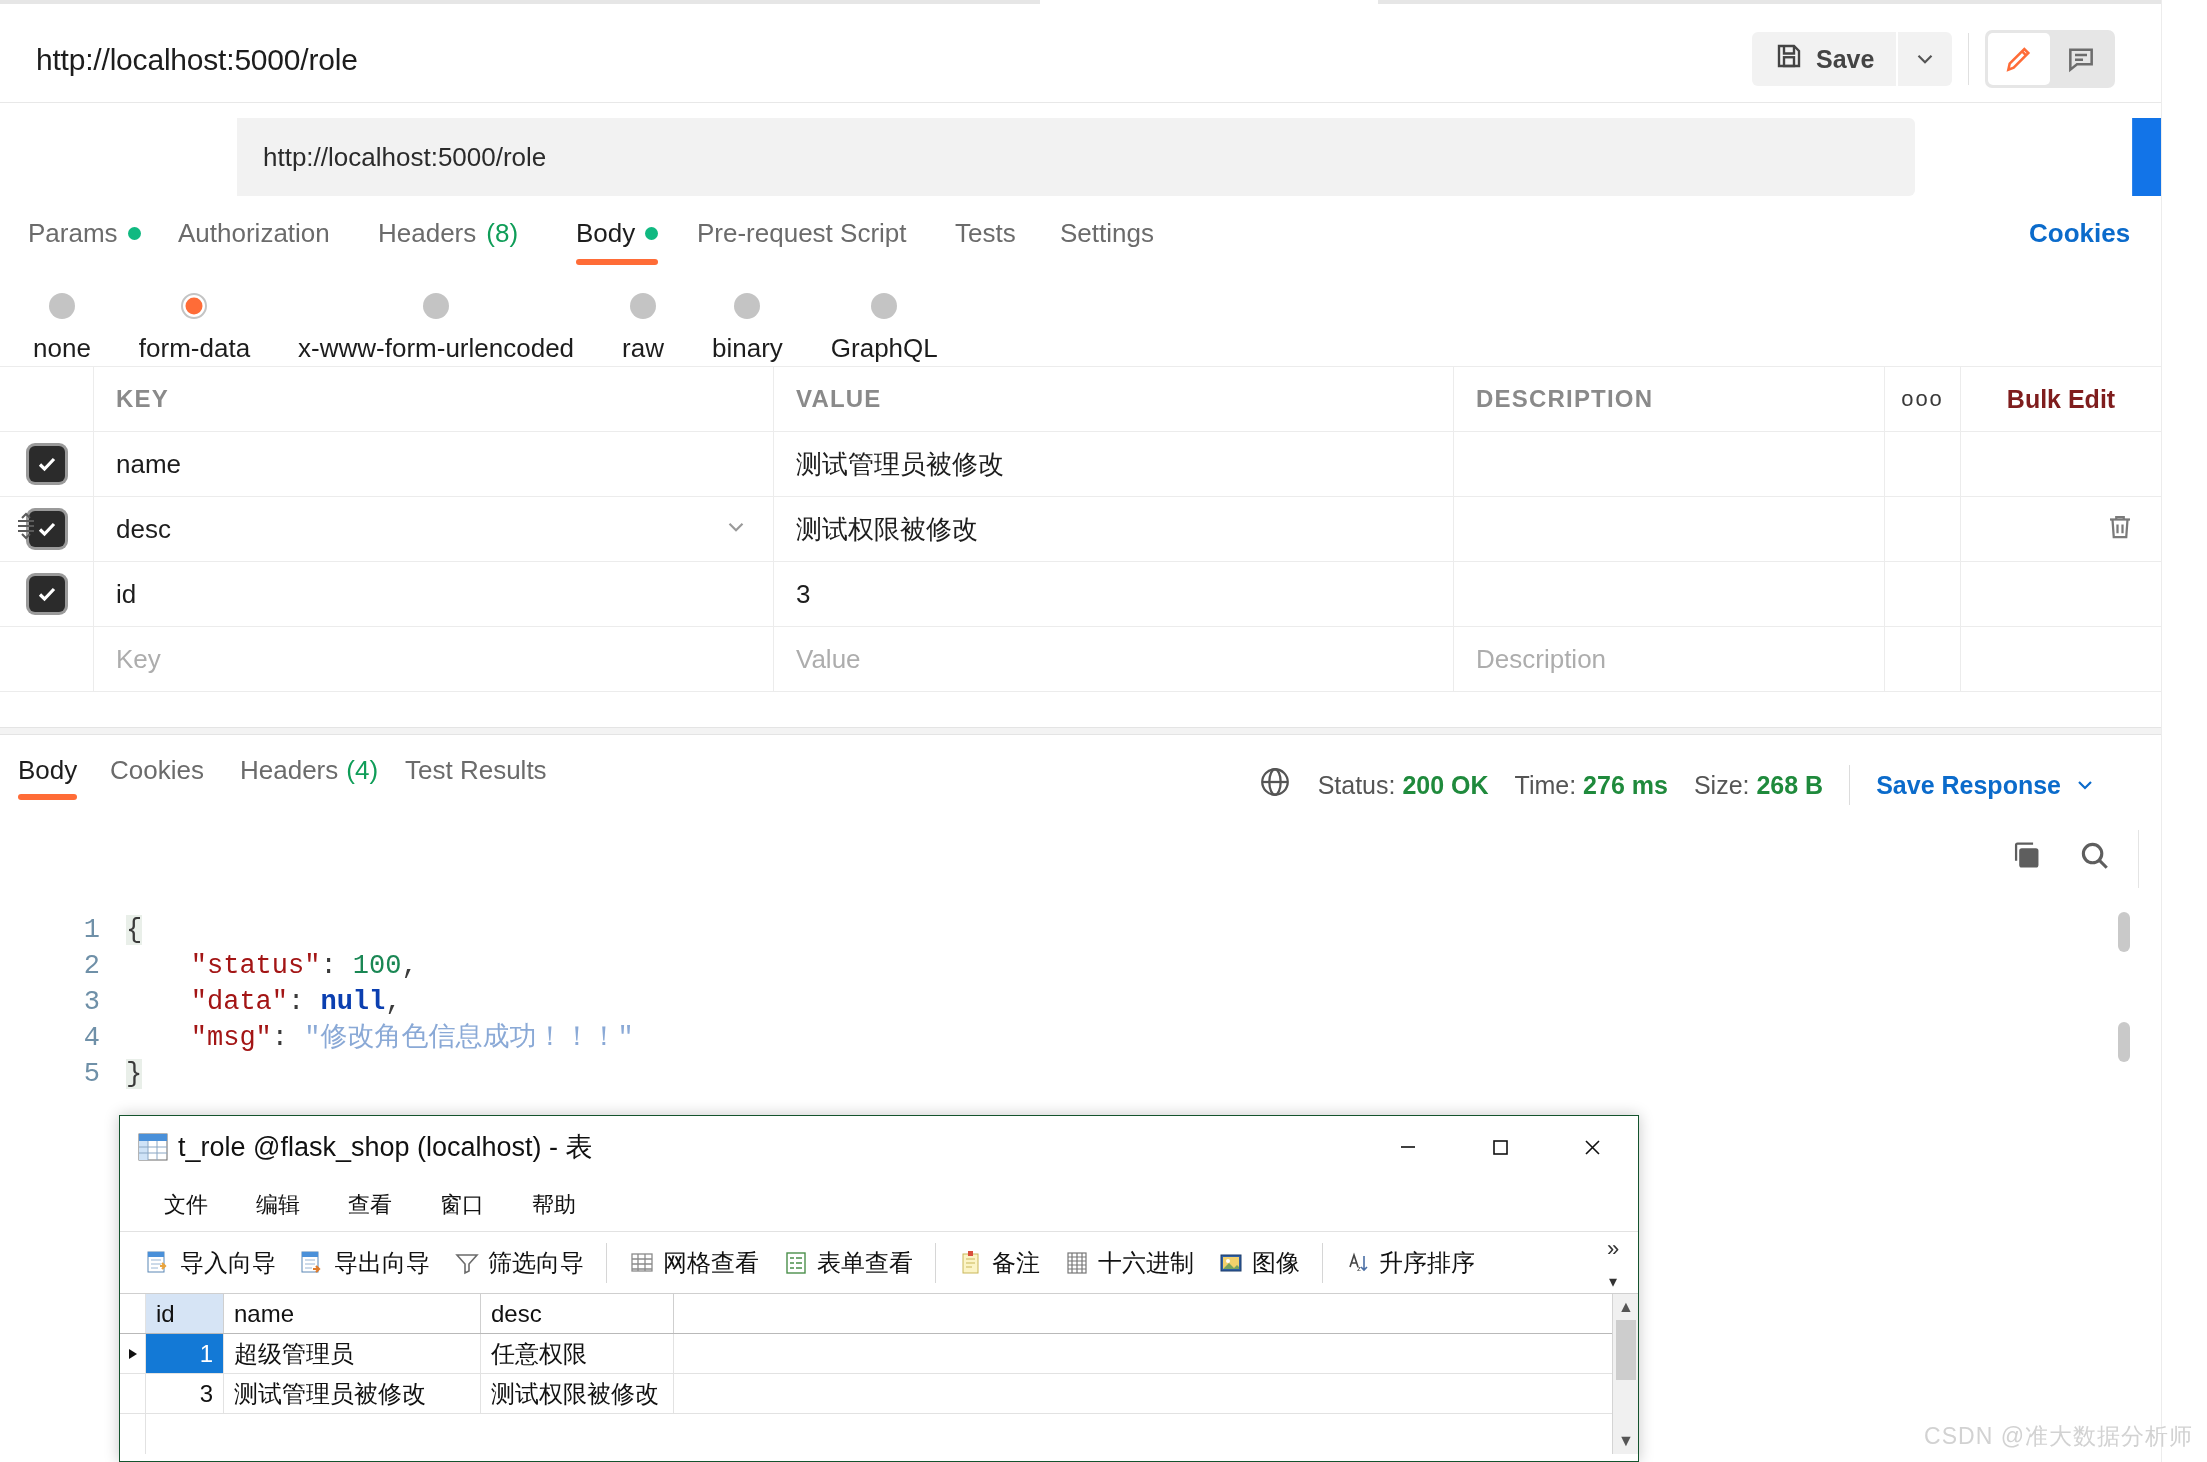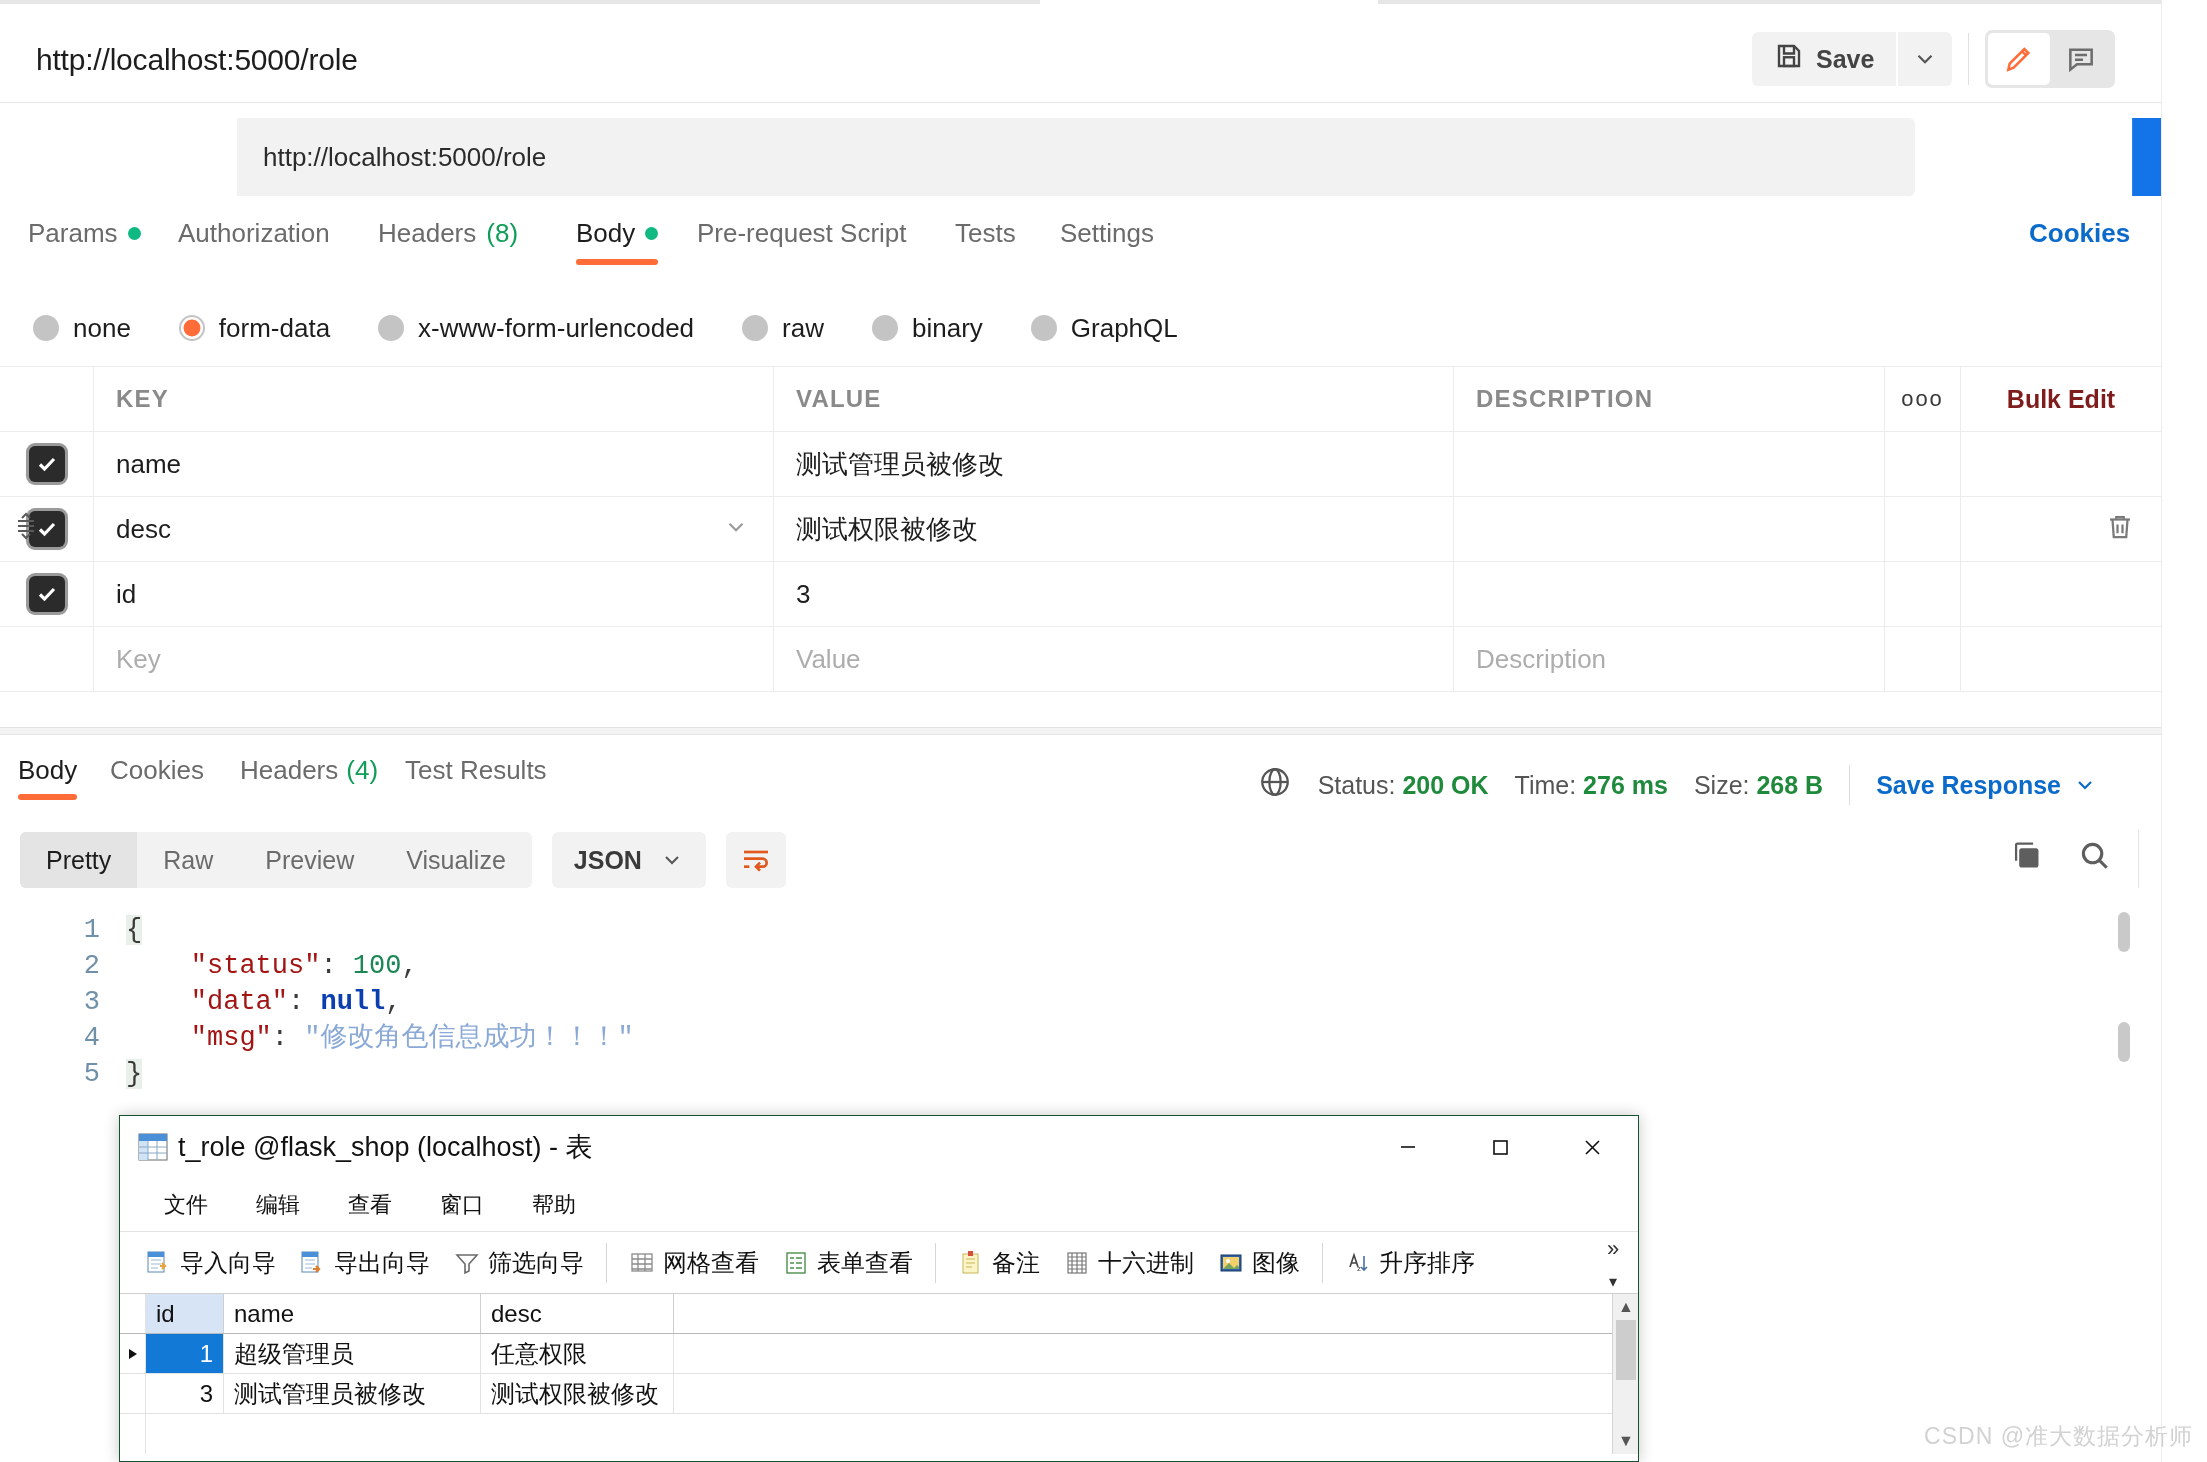--- a/index.html
+++ b/index.html
@@ -76,21 +76,21 @@
     position:absolute; top:0; font-size:26px; color:#6b6b6b; display:flex; align-items:center; gap:10px;
   }
   .reqTab.active { color:#1d1d1d; }
   .reqTab .und { position:absolute; left:0; right:0; bottom:-16px; height:6px; background:#ff6c37; border-radius:3px; }
   .dot { width:13px; height:13px; border-radius:50%; background:#10b981; display:inline-block; }
   .cnt { color:#0f9d58; }
   .cookies { position:absolute; left:2029px; top:218px; font-size:26px; color:#0b6bcb; font-weight:600; }
 
   
   .radios { position:absolute; left:0; top:300px; width:2161px; height:56px; display:flex; align-items:center; }
-  .radio { display:flex; align-items:center; gap:14px; margin-right:48px; font-size:26px; color:#1d1d1d; }
+  .radio { display:flex; align-items:center; gap:14px; margin-right:48px; font-size:26px; color:#1d1d1d;flex-direction:column; }
   .radio:first-child { margin-left:33px; }
   .rd { width:26px; height:26px; border-radius:50%; background:#c4c4c4; display:inline-block; position:relative; }
   .rd.sel { background:#ffffff; border:2px solid #c4c4c4; }
   .rd.sel::after { content:""; position:absolute; left:50%; top:50%; transform:translate(-50%,-50%); width:17px; height:17px; border-radius:50%; background:#ff6c37; }
 
   
   .kvtable { position:absolute; left:0; top:366px; width:2161px; border-top:1px solid #ececec; }
   .kvrow { display:flex; height:65px; border-bottom:1px solid #ececec; position:relative; }
   .kvrow.head { height:65px; }
   .kvcell { border-right:1px solid #ececec; display:flex; align-items:center; position:relative; }
@@ -466,42 +466,20 @@
       </span>
       <span class="metaSep"></span>
       <span class="saveResp">
         <span>Save Response</span>
         <svg width="24" height="24" viewBox="0 0 24 24" fill="none" stroke="#0b6bcb" stroke-width="2.2">
             <path d="M6 9l6 6 6-6"></path>
           </svg>
       </span>
     </div>
 
-    <div class="viewbar">
-      <div class="segs">
-        <div class="seg on">Pretty</div>
-        <div class="seg">Raw</div>
-        <div class="seg">Preview</div>
-        <div class="seg">Visualize</div>
-      </div>
-      <div class="jsonSel">
-        <span>JSON</span>
-        <svg width="24" height="24" viewBox="0 0 24 24" fill="none" stroke="#555" stroke-width="2">
-            <path d="M6 9l6 6 6-6"></path>
-          </svg>
-      </div>
-      <div class="wrapBtn">
-        <svg width="32" height="32" viewBox="0 0 24 24" fill="none" stroke="#e2571e" stroke-width="2">
-          <path d="M3 6h18"></path>
-            <path d="M3 11h14a3 3 0 010 6h-4"></path>
-            <path d="M15 14l-3 3 3 3"></path>
-            <path d="M3 17h4"></path>
-        </svg>
-      </div>
-    </div>
 
     <div class="respIcons">
       <span>
         <svg width="34" height="34" viewBox="0 0 24 24" fill="#5e5e5e" stroke="#5e5e5e" stroke-width="1.6">
           <rect x="8" y="8" width="12" height="12" rx="1"></rect>
             <path d="M5 16V5a1 1 0 011-1h11" fill="none"></path>
         </svg>
       </span>
       <span>
         <svg width="34" height="34" viewBox="0 0 24 24" fill="none" stroke="#5e5e5e" stroke-width="2.2">

